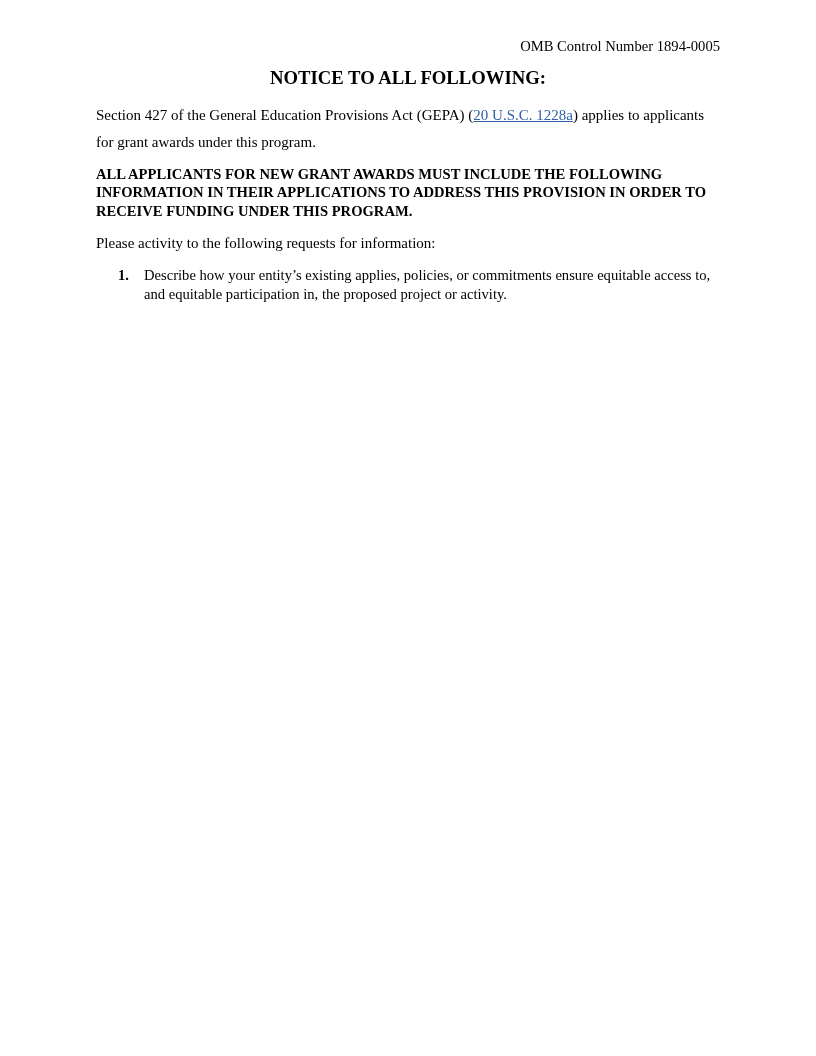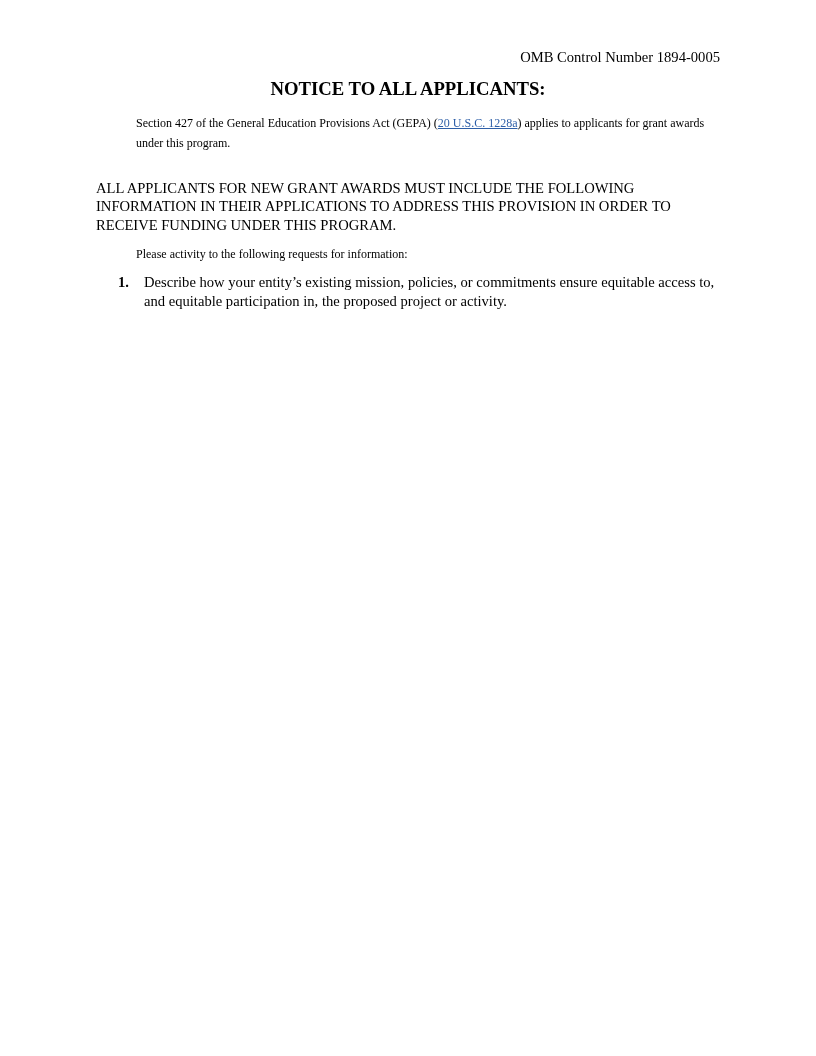--- a/index.html
+++ b/index.html
@@ -10,47 +10,46 @@
     }
     body {
       font-family: "Liberation Serif", "DejaVu Serif", serif;
       color: #000000;
       position: relative;
       overflow: hidden;
     }
     .page {
       position: absolute;
       left: 96px;
-      top: 49px;
+      top: 38px;
       width: 624px;
     }
     .omb {
       text-align: right;
       font-size: 14.6px;
       line-height: 17px;
     }
     .title {
       text-align: center;
       font-weight: bold;
       font-size: 18.7px;
       line-height: 23.5px;
       margin-top: 11px;
     }
     .para {
-      font-size: 12px;
-      line-height: 20px;
+      font-size: 15px;
+      line-height: 27px;
       margin-top: 12px;
-      margin-left: 40px;
     }
     .para.first { margin-top: 12px; }
     .bold-para {
-      font-weight: normal;
+      font-weight: bold;
       font-size: 14.6px;
       line-height: 18.5px;
-      margin-top: 26px;
+      margin-top: 9px;
     }
     .link {
       color: #2e5fa8;
       text-decoration: underline;
       cursor: pointer;
     }
     .list {
       margin-top: 9px;
       list-style: none;
     }
@@ -69,28 +68,28 @@
   </style>
 </head>
 <body>
 
 <div class="page">
   <div class="omb">
     <div>OMB Control Number 1894-0005</div>
   </div>
 
   <div class="title">
-    <div>NOTICE TO ALL APPLICANTS:</div>
+    <div>NOTICE TO ALL FOLLOWING:</div>
   </div>
 
   <p class="para first"><span>Section 427 of the General Education Provisions Act (GEPA) (</span><a class="link">20 U.S.C. 1228a</a><span>) applies to applicants for grant awards under this program.</span></p>
 
   <p class="bold-para">ALL APPLICANTS FOR NEW GRANT AWARDS MUST INCLUDE THE FOLLOWING INFORMATION IN THEIR APPLICATIONS TO ADDRESS THIS PROVISION IN ORDER TO RECEIVE FUNDING UNDER THIS PROGRAM.</p>
 
   <p class="para" style="margin-top:10px;">Please activity to the following requests for information:</p>
 
   <ol class="list">
     <li class="list-item">
       <span class="list-num">1.</span>
-      <span class="list-text">Describe how your entity’s existing mission, policies, or commitments ensure equitable access to, and equitable participation in, the proposed project or activity.</span>
+      <span class="list-text">Describe how your entity’s existing applies, policies, or commitments ensure equitable access to, and equitable participation in, the proposed project or activity.</span>
     </li>
   </ol>
 </div>
 
 </body></html>

